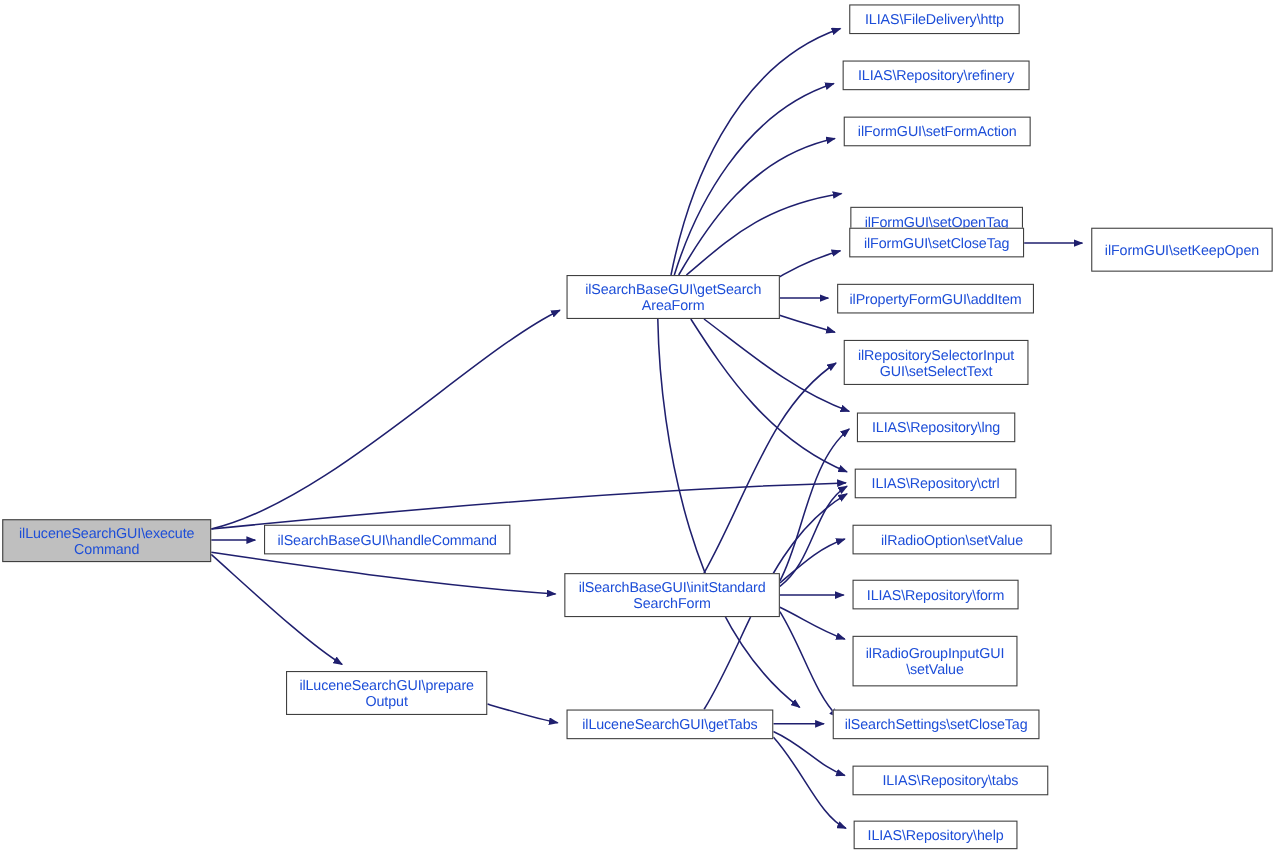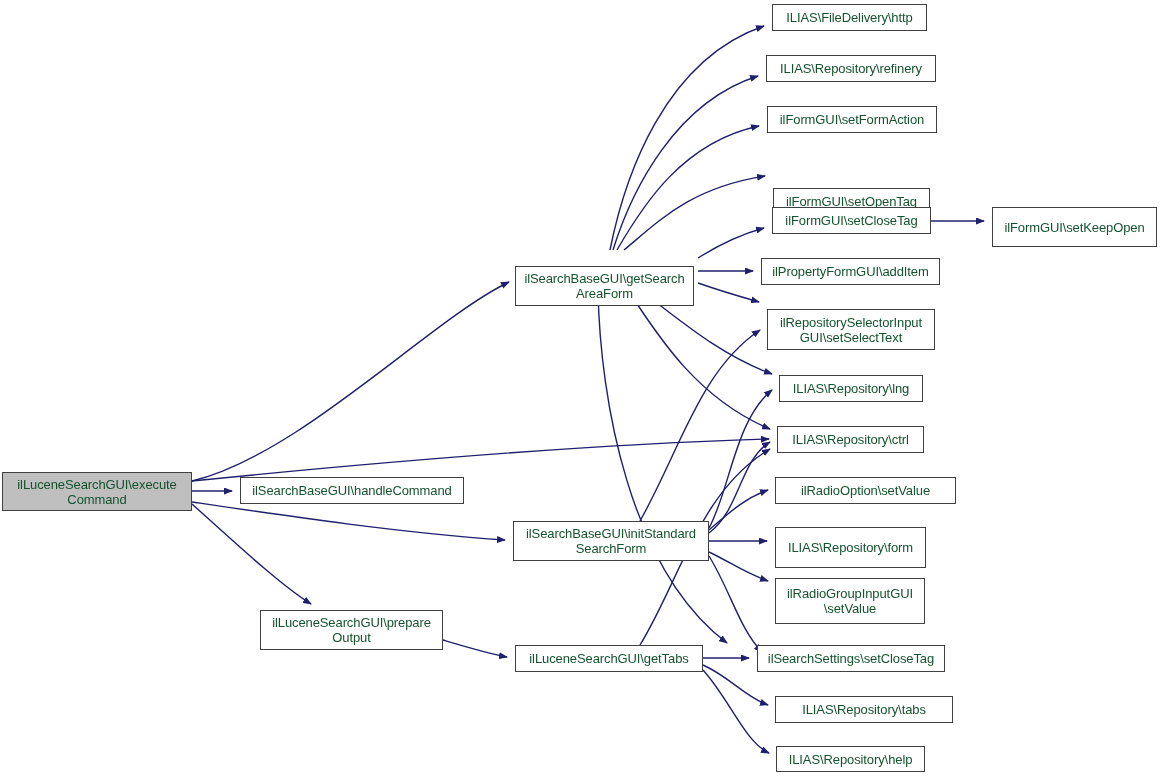--- a/index.html
+++ b/index.html
@@ -26,21 +26,21 @@
   }
   .node {
     position: absolute;
     box-sizing: border-box;
     display: flex;
     align-items: center;
     justify-content: center;
     text-align: center;
     border: 1px solid #404040;
     background: #ffffff;
-    color: #14532d;
+    color: #1d4ed8;
     font-size: 13px;
     line-height: 15px;
     letter-spacing: -0.1px;
     padding: 12px 4px;
     z-index: 2;
     white-space: pre-line;
   }
   .node.highlight {
     background: #bfbfbf;
   }
@@ -89,37 +89,37 @@
         <path d="M703,670 C730,700 745,742 769,753" fill="none" stroke="#1f1f6e" stroke-width="1.4" marker-end="url(#arrowhead)"></path>
         <path d="M640,645 C680,580 700,490 770,449" fill="none" stroke="#1f1f6e" stroke-width="1.4" marker-end="url(#arrowhead)"></path>
       </g>
   </svg>
   <div id="nodes-group">
       <div class="node highlight" style="left: 2px; top: 472px; width: 190px; height: 39px;"><span class="node-label">ilLuceneSearchGUI\execute
 Command</span></div>
       <div class="node" style="left: 240px; top: 477px; width: 224px; height: 27px;"><span class="node-label">ilSearchBaseGUI\handleCommand</span></div>
       <div class="node" style="left: 260px; top: 610px; width: 183px; height: 40px;"><span class="node-label">ilLuceneSearchGUI\prepare
 Output</span></div>
-      <div class="node" style="left: 515px; top: 266px; width: 179px; height: 40px;"><span class="node-label">ilSearchBaseGUI\getSearch
+      <div class="node" style="left: 515px; top: 250px; width: 194px; height: 40px;"><span class="node-label">ilSearchBaseGUI\getSearch
 AreaForm</span></div>
       <div class="node" style="left: 513px; top: 521px; width: 196px; height: 40px;"><span class="node-label">ilSearchBaseGUI\initStandard
 SearchForm</span></div>
       <div class="node" style="left: 515px; top: 645px; width: 188px; height: 27px;"><span class="node-label">ilLuceneSearchGUI\getTabs</span></div>
       <div class="node" style="left: 772px; top: 4px; width: 155px; height: 27px;"><span class="node-label">ILIAS\FileDelivery\http</span></div>
       <div class="node" style="left: 766px; top: 55px; width: 170px; height: 27px;"><span class="node-label">ILIAS\Repository\refinery</span></div>
       <div class="node" style="left: 767px; top: 106px; width: 170px; height: 27px;"><span class="node-label">ilFormGUI\setFormAction</span></div>
       <div class="node" style="left: 773px; top: 156px; width: 157px; height: 27px; margin-top: 32px;"><span class="node-label">ilFormGUI\setOpenTag</span></div>
       <div class="node" style="left: 772px; top: 207px; width: 159px; height: 27px;"><span class="node-label">ilFormGUI\setCloseTag</span></div>
       <div class="node" style="left: 992px; top: 207px; width: 165px; height: 40px;"><span class="node-label">ilFormGUI\setKeepOpen</span></div>
       <div class="node" style="left: 761px; top: 258px; width: 179px; height: 27px;"><span class="node-label">ilPropertyFormGUI\addItem</span></div>
       <div class="node" style="left: 767px; top: 309px; width: 168px; height: 41px;"><span class="node-label">ilRepositorySelectorInput
 GUI\setSelectText</span></div>
       <div class="node" style="left: 779px; top: 375px; width: 144px; height: 27px;"><span class="node-label">ILIAS\Repository\lng</span></div>
       <div class="node" style="left: 777px; top: 426px; width: 147px; height: 27px;"><span class="node-label">ILIAS\Repository\ctrl</span></div>
       <div class="node" style="left: 775px; top: 477px; width: 181px; height: 27px;"><span class="node-label">ilRadioOption\setValue</span></div>
-      <div class="node" style="left: 775px; top: 527px; width: 151px; height: 41px;"><span class="node-label">ILIAS\Repository\form</span></div>
+      <div class="node" style="left: 775px; top: 527px; width: 151px; height: 27px;"><span class="node-label">ILIAS\Repository\form</span></div>
       <div class="node" style="left: 775px; top: 578px; width: 150px; height: 46px;"><span class="node-label">ilRadioGroupInputGUI
 \setValue</span></div>
       <div class="node" style="left: 757px; top: 645px; width: 188px; height: 27px;"><span class="node-label">ilSearchSettings\setCloseTag</span></div>
       <div class="node" style="left: 775px; top: 696px; width: 178px; height: 27px;"><span class="node-label">ILIAS\Repository\tabs</span></div>
       <div class="node" style="left: 776px; top: 746px; width: 149px; height: 17px;"><span class="node-label">ILIAS\Repository\help</span></div>
     </div>
 </div>
 
 </body></html>

